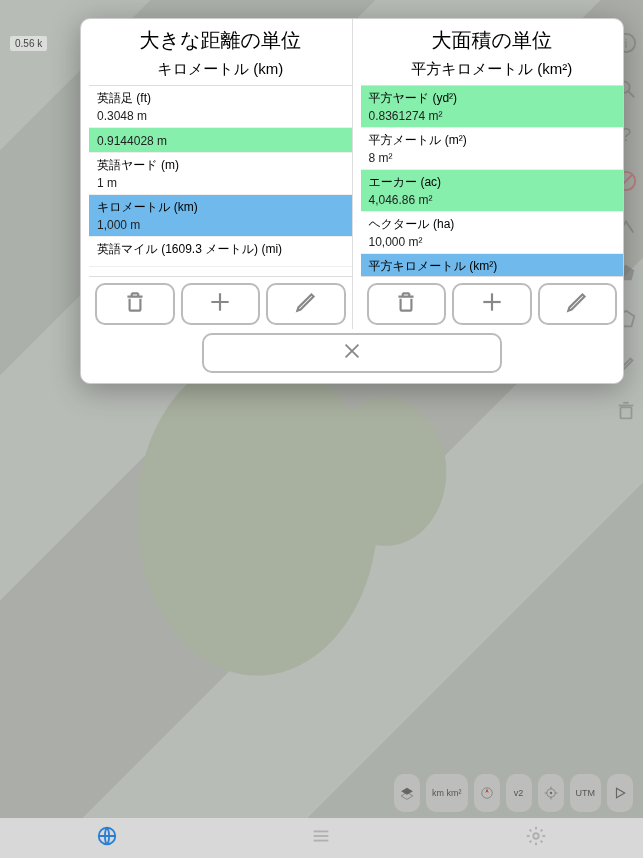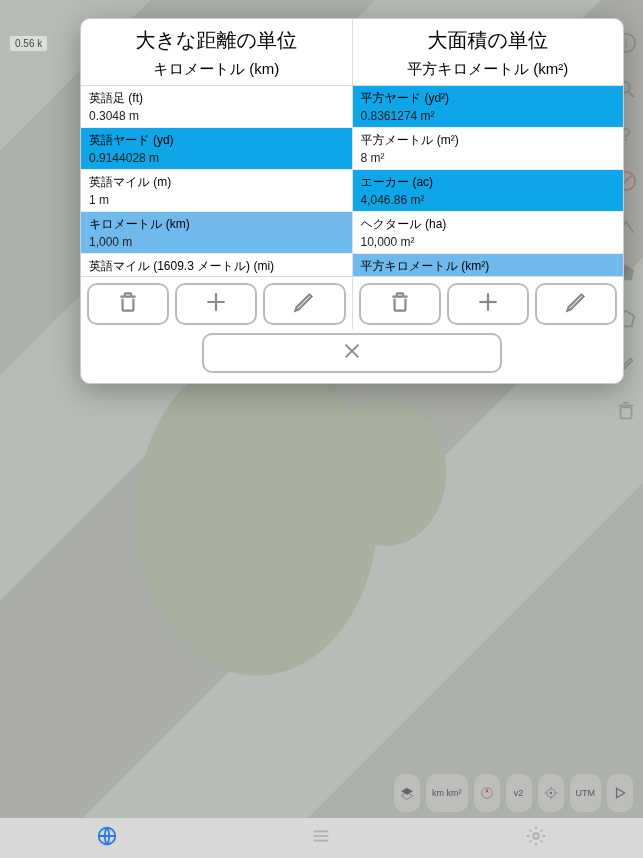--- a/index.html
+++ b/index.html
@@ -62,30 +62,30 @@
 .dialog {
   position: absolute; top: 18px; left: 80px;
   width: 544px;
   background: #fff;
   border-radius: 10px;
   box-shadow: 0 6px 30px rgba(0,0,0,0.3);
   overflow: hidden;
   border: 1px solid #ccc;
 }
 .dlg-columns { display:flex; }
-.col { flex:1; min-width:0; border-right: 1px solid #ddd; }
+.col { flex:1; min-width:0; border-right: 1px solid #ddd; padding-left: 8px; }
 .col:last-child { border-right: none; }
 .col-head { text-align:center; padding: 8px 4px 6px; border-bottom: 1px solid #ddd; }
 .col-title { font-size: 20px; font-weight: 400; }
 .col-sub { font-size: 15px; margin-top: 6px; }
 .unit-list { height: 190px; overflow: hidden; }
 .unit-item { padding: 4px 8px 4px 8px; border-bottom: 1px solid #eee; }
 .unit-item .uname { font-size: 12px; }
 .unit-item .uval { font-size: 12px; margin-top: 2px; color:#222; }
-.unit-item.alt { background: #0ea5e9; }
+.unit-item.alt { background: #86efac; }
 .unit-item.sel { background: #6fb9ec; }
 .unit-item.cut { height: 30px; overflow:hidden; }
 
 .action-row {
   display:flex; gap:6px; padding: 6px 6px 4px;
   border-top: 1px solid #ddd;
 }
 .act-btn {
   flex:1; height: 42px;
   background: #fff; border: 2px solid #bbb; border-radius: 10px;
@@ -217,25 +217,24 @@
         <div class="col-head">
           <div class="col-title">大きな距離の単位</div>
           <div class="col-sub">キロメートル (km)</div>
         </div>
         <div class="unit-list">
           <div class="unit-item plain">
             <div class="uname">英語足 (ft)</div>
             <div class="uval">0.3048 m</div>
           </div>
           <div class="unit-item alt">
-            <div class="uname">英語ヤード (yd)</div>
             <div class="uval">0.9144028 m</div>
           </div>
           <div class="unit-item plain">
-            <div class="uname">英語マイル (m)</div>
+            <div class="uname">英語ヤード (m)</div>
             <div class="uval">1 m</div>
           </div>
           <div class="unit-item sel">
             <div class="uname">キロメートル (km)</div>
             <div class="uval">1,000 m</div>
           </div>
           <div class="unit-item plain cut">
             <div class="uname">英語マイル (1609.3 メートル) (mi)</div>
           </div>
         </div>

